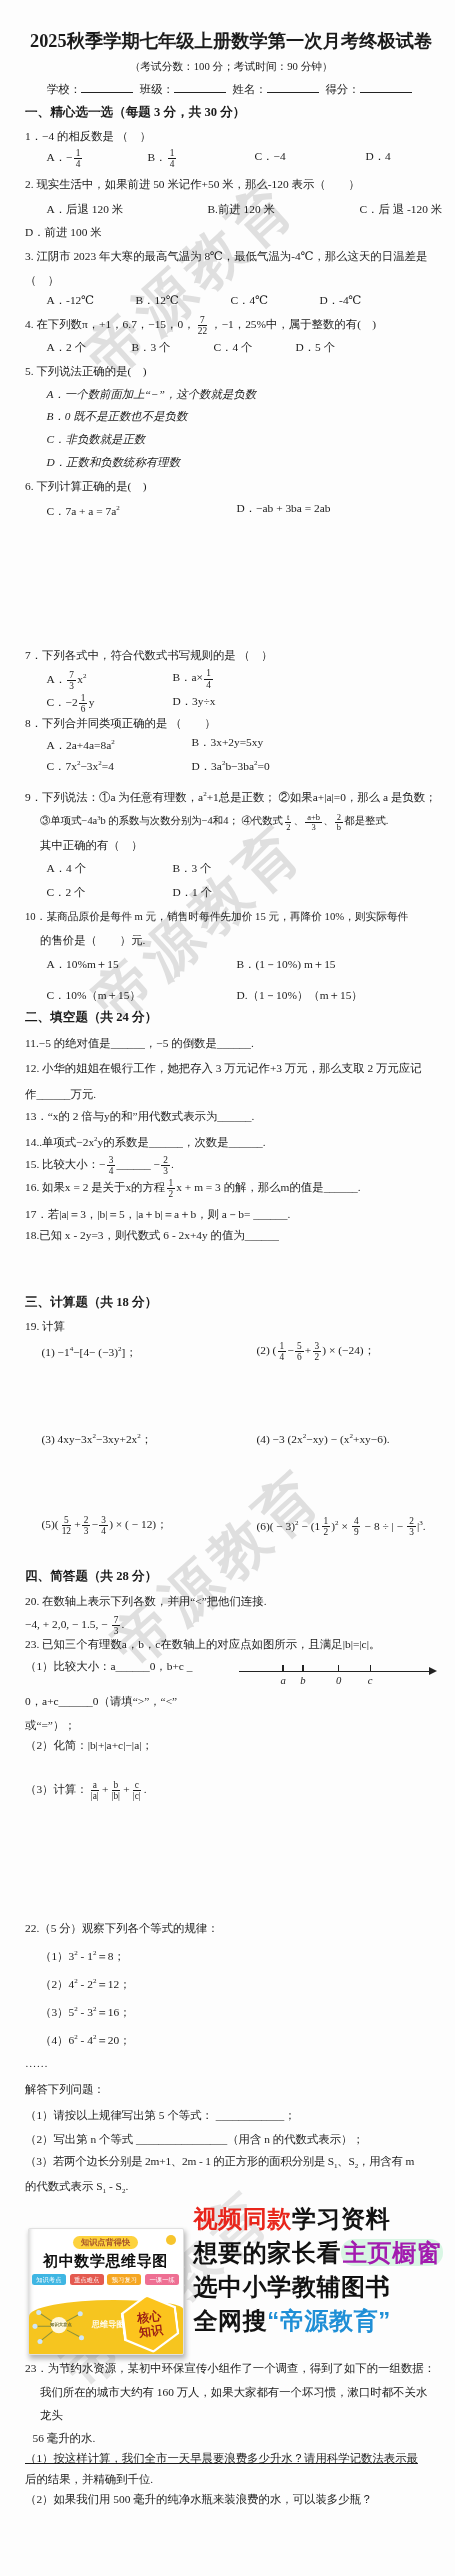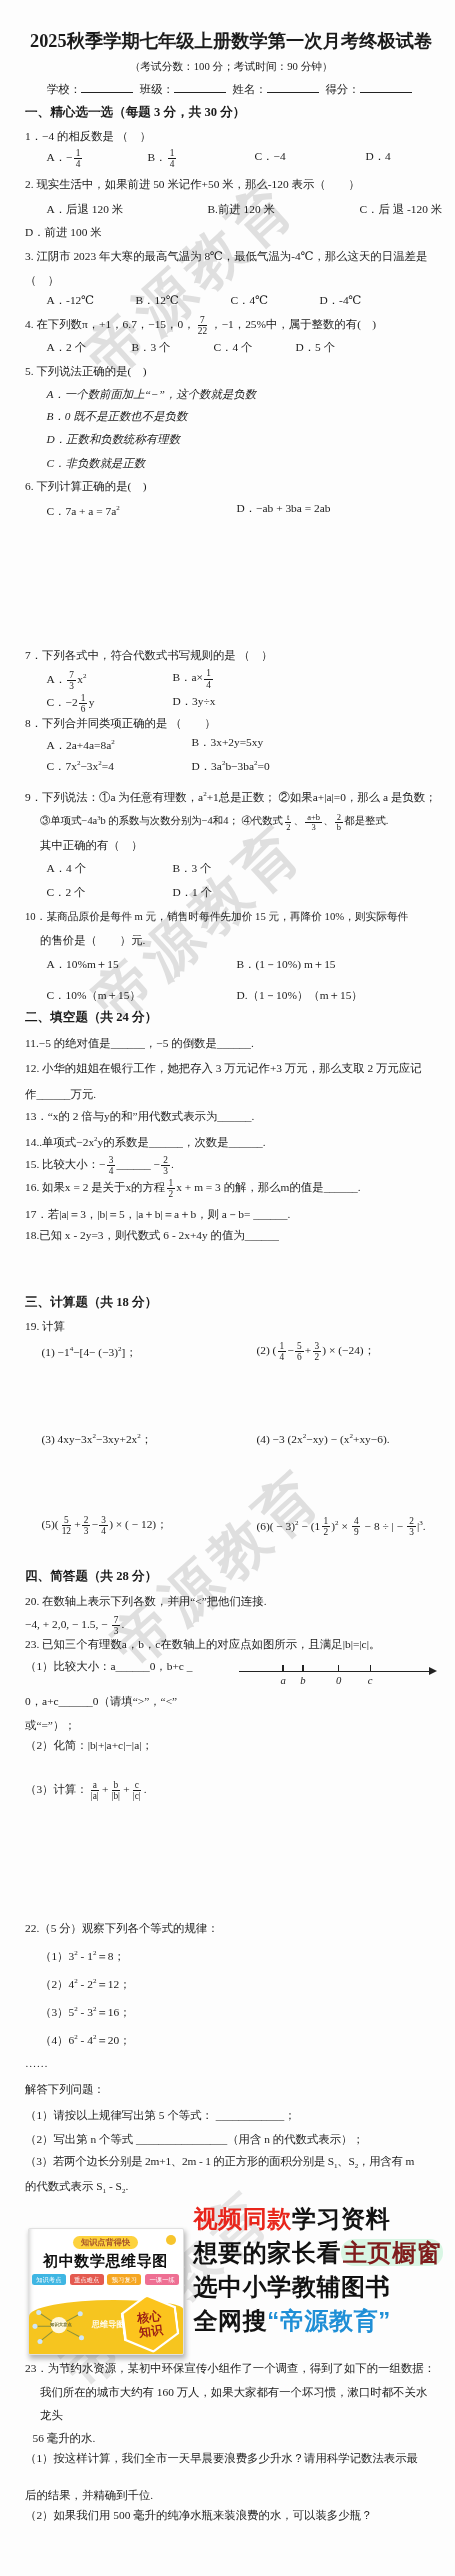--- a/index.html
+++ b/index.html
@@ -49,21 +49,21 @@
   .mind-label{position:absolute;left:21.5px;top:21.5px;font-family:"Liberation Sans",sans-serif;font-size:4.4px;color:#6d6d2e;font-weight:bold;}
   .book-wm{position:absolute;right:58px;top:19px;color:rgba(255,255,255,0.9);font-family:"Liberation Sans",sans-serif;font-weight:bold;font-size:8.2px;}
   .hex-outer{position:absolute;right:5px;bottom:1.3px;width:56px;height:59px;background:#fff;transform:rotate(-7deg);
         clip-path:polygon(50% 0,100% 27%,100% 73%,50% 100%,0 73%,0 27%);display:flex;align-items:center;justify-content:center;}
   .hex-inner{width:51px;height:54px;background:#fcc41d;clip-path:polygon(50% 0,100% 27%,100% 73%,50% 100%,0 73%,0 27%);
         display:flex;flex-direction:column;align-items:center;justify-content:center;
         color:#9c1f15;font-family:"Liberation Sans",sans-serif;font-weight:900;font-size:12px;line-height:14px;}
   .ad-text{font-family:"Liberation Sans","DejaVu Sans",sans-serif;font-weight:900;font-size:24px;line-height:34px;
         color:#121212;white-space:nowrap;letter-spacing:0.6px;}
   .ad-red{color:#e8251b;}
-  .ad-green{color:#7f1d1d;background:#d9f6e4;padding:0 1.9px;border-radius:13px;margin-top:18px;}
+  .ad-green{color:#a21caf;background:#d9f6e4;padding:0 1.9px;border-radius:13px;margin-top:18px;}
   .ad-blue{color:#1f8fd6;}
 </style>
 </head>
 <body>
 
 <div class="page">
 
   <div class="wm" style="left:63px;top:240px;">帝源教育</div>
   <div class="wm" style="left:70px;top:885px;">帝源教育</div>
   <div class="wm" style="left:89px;top:1530px;">帝源教育</div>
@@ -120,22 +120,22 @@
     <div class="line opt4" style="grid-template-columns:85px 82px 82px 1fr;">
       <span>A．2 个</span>
       <span>B．3 个</span>
       <span>C．4 个</span>
       <span>D．5 个</span>
     </div>
 
     <div class="line" style="margin-bottom:5px;">5. 下列说法正确的是(　)</div>
     <div class="line optlist" style="margin-bottom:5px;">A．一个数前面加上“−”，这个数就是负数</div>
     <div class="line optlist" style="margin-bottom:5px;">B．0 既不是正数也不是负数</div>
+    <div class="line optlist" style="margin-bottom:5px;">C．非负数就是正数</div>
     <div class="line optlist">D．正数和负数统称有理数</div>
-    <div class="line optlist" style="margin-bottom:5px;">C．非负数就是正数</div>
 
     <div class="line" style="margin-bottom:5px;">6. 下列计算正确的是(　)</div>
     <div class="line opt2" style="margin-bottom:0;">
       <span>C．7a + a = 7a<sup>2</sup></span>
       <span>D．−ab + 3ba = 2ab</span>
     </div>
 
     <div class="sp" style="height:126px;"></div>
 
     <div class="line" style="margin-bottom:3.8px;">7．下列各式中，符合代数式书写规则的是 （　）</div>
@@ -354,19 +354,19 @@
         <div><span>想要的家长看</span><span class="ad-green">主页橱窗</span></div>
         <div>选中小学教辅图书</div>
         <div><span>全网搜</span><span class="ad-blue">“帝源教育”</span></div>
       </div>
     </div>
 
     <div class="line">23．为节约水资源，某初中环保宣传小组作了一个调查，得到了如下的一组数据：</div>
     <div class="line indent" style="margin-bottom:5px;">我们所在的城市大约有 160 万人，如果大家都有一个坏习惯，漱口时都不关水</div>
     <div class="line indent" style="margin-bottom:5px;">龙头</div>
     <div class="line" style="margin-bottom:2.5px;padding-left:7.6px;">56 毫升的水.</div>
-    <div class="line" style="margin-bottom:19px;">（1）按这样计算，我们全市一天早晨要浪费多少升水？请用科学记数法表示最</div>
+    <div class="line" style="margin-bottom:3px;text-decoration:underline;">（1）按这样计算，我们全市一天早晨要浪费多少升水？请用科学记数法表示最</div>
     <div class="line" style="margin-bottom:2.5px;">后的结果，并精确到千位.</div>
     <div class="line" style="margin-bottom:0;">（2）如果我们用 500 毫升的纯净水瓶来装浪费的水，可以装多少瓶？</div>
 
   </div>
 </div>
 
 
 </body></html>

